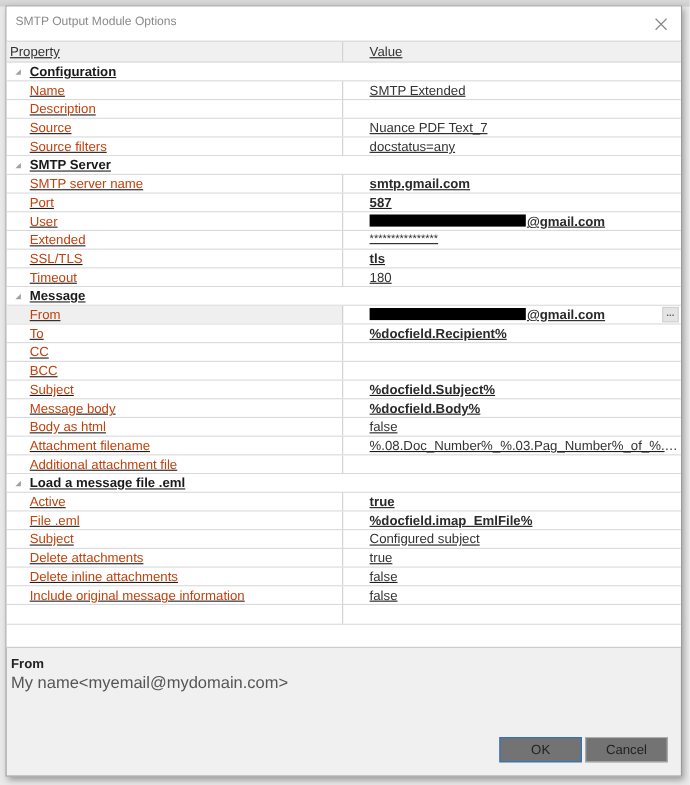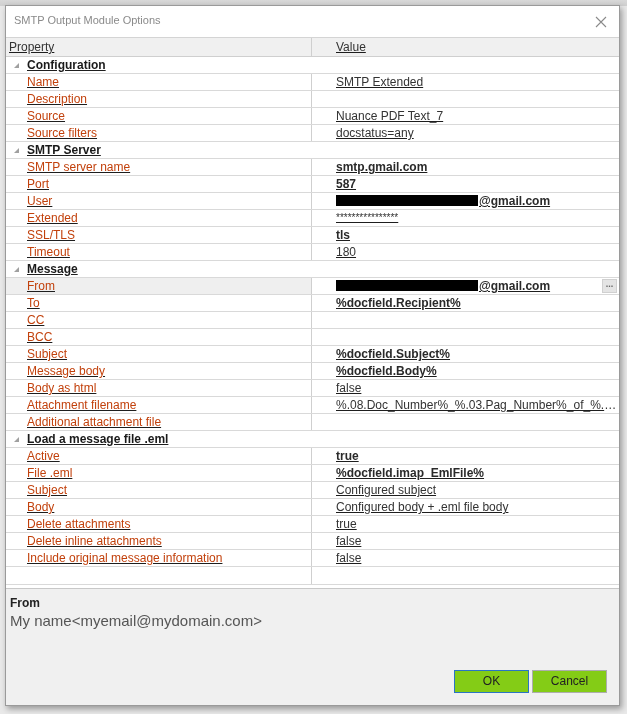--- a/index.html
+++ b/index.html
@@ -83,21 +83,21 @@
       cursor: pointer;
     }
     .row.empty { height: 18px; }
     .desc {
       position: absolute; left: 4px; top: 590px;
     }
     .desc-title { font-weight: bold; font-size: 12px; color: #222; }
     .desc-text { font-size: 15px; color: #555; margin-top: 2px; }
     .btn {
       position: absolute; top: 664px; height: 23px; width: 75px;
-      background: #84cc16; border: 1px solid #adadad; box-sizing: border-box;
+      background: #737373; border: 1px solid #adadad; box-sizing: border-box;
       font-size: 12px; color: #222; text-align: center; line-height: 21px;
       cursor: pointer;
     }
     .btn.ok { left: 448px; border: 1px solid #2a74c4; }
     .btn.cancel { left: 526px; }
   </style>
 </head>
 <body>
 
 <div class="bg-strip-top"></div>
@@ -245,24 +245,20 @@
     </div>
     <div class="row">
       <div class="cell-prop">File .eml</div>
       <div class="cell-val val-bold">%docfield.imap_EmlFile%</div>
     </div>
     <div class="row">
       <div class="cell-prop">Subject</div>
       <div class="cell-val">Configured subject</div>
     </div>
     <div class="row">
-      <div class="cell-prop">Body</div>
-      <div class="cell-val">Configured body + .eml file body</div>
-    </div>
-    <div class="row">
       <div class="cell-prop">Delete attachments</div>
       <div class="cell-val">true</div>
     </div>
     <div class="row">
       <div class="cell-prop">Delete inline attachments</div>
       <div class="cell-val">false</div>
     </div>
     <div class="row">
       <div class="cell-prop">Include original message information</div>
       <div class="cell-val">false</div>

